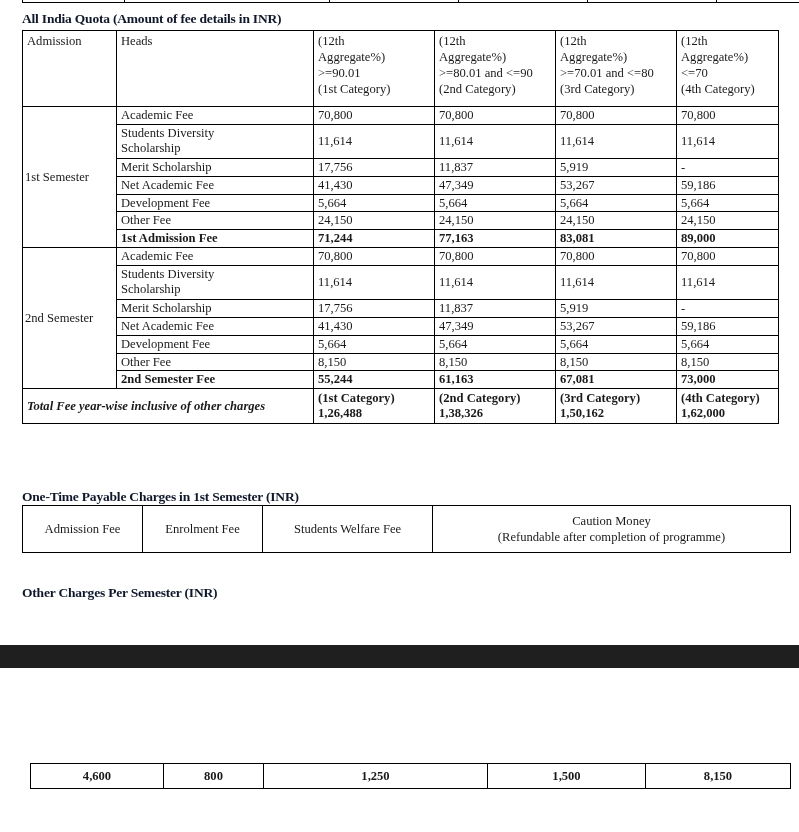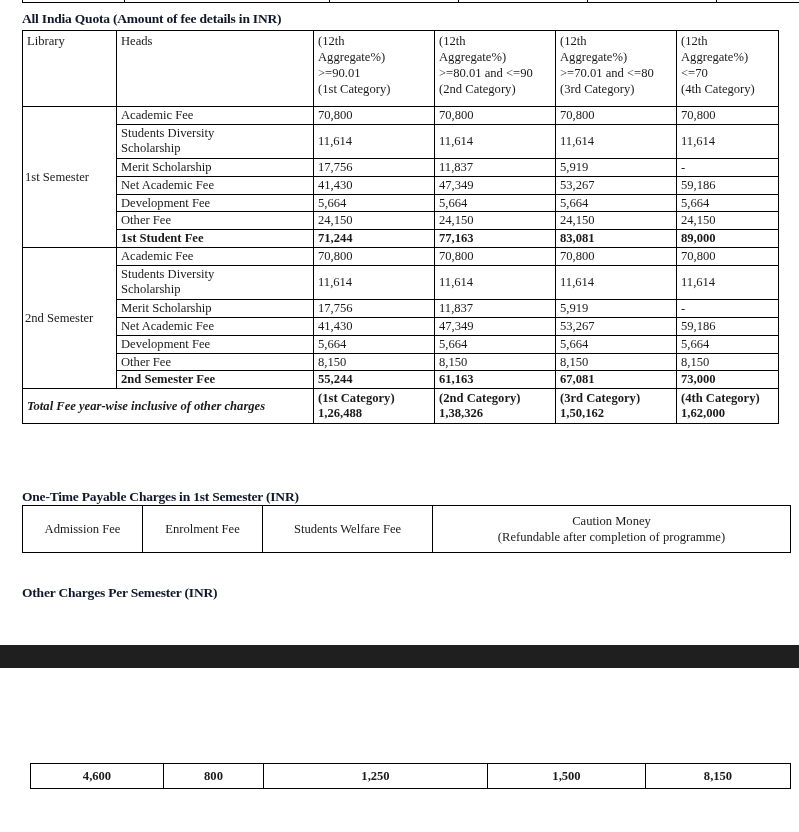--- a/index.html
+++ b/index.html
@@ -166,21 +166,21 @@
     <col style="width:94px">
     <col style="width:197px">
     <col style="width:121px">
     <col style="width:121px">
     <col style="width:121px">
     <col style="width:102px">
   </colgroup>
 
   <tbody>
       <tr>
-    <td class="head-cell" style="height:72px">Library</td>
+    <td class="head-cell" style="height:72px">Admission</td>
     <td class="head-cell">Heads</td>
     <td class="head-cell">(12th
 Aggregate%)
 &gt;=90.01
 (1st Category)</td>
     <td class="head-cell">(12th
 Aggregate%)
 &gt;=80.01 and &lt;=90
 (2nd Category)</td>
     <td class="head-cell">(12th
@@ -231,21 +231,21 @@
     <td class="val">5,664</td>
   </tr>
   <tr>
     <td class="mid">Other Fee</td>
     <td class="val">24,150</td>
     <td class="val">24,150</td>
     <td class="val">24,150</td>
     <td class="val">24,150</td>
   </tr>
   <tr class="total-row">
-    <td>1st Student Fee</td>
+    <td>1st Admission Fee</td>
     <td>71,244</td>
     <td>77,163</td>
     <td>83,081</td>
     <td>89,000</td>
   </tr>
 
   <tr>
     <td class="sem-label" rowspan="7">2nd Semester</td>
     <td class="mid">Academic Fee</td>
     <td class="val">70,800</td>

